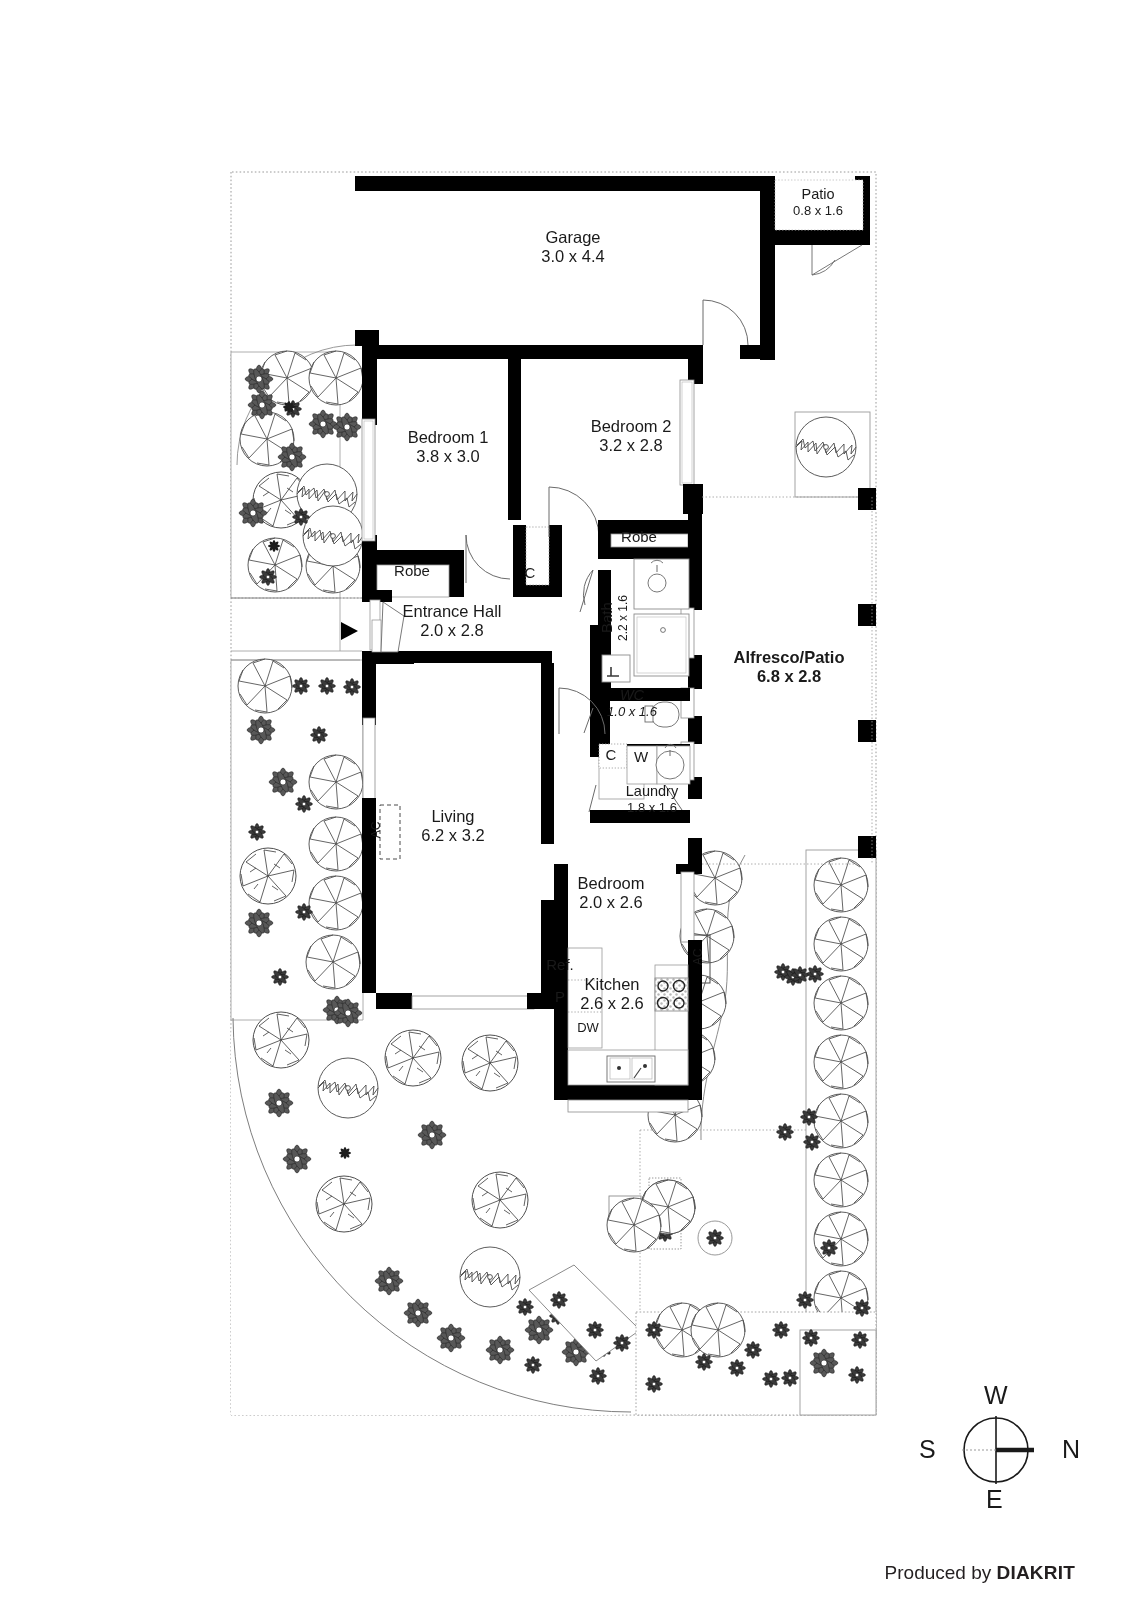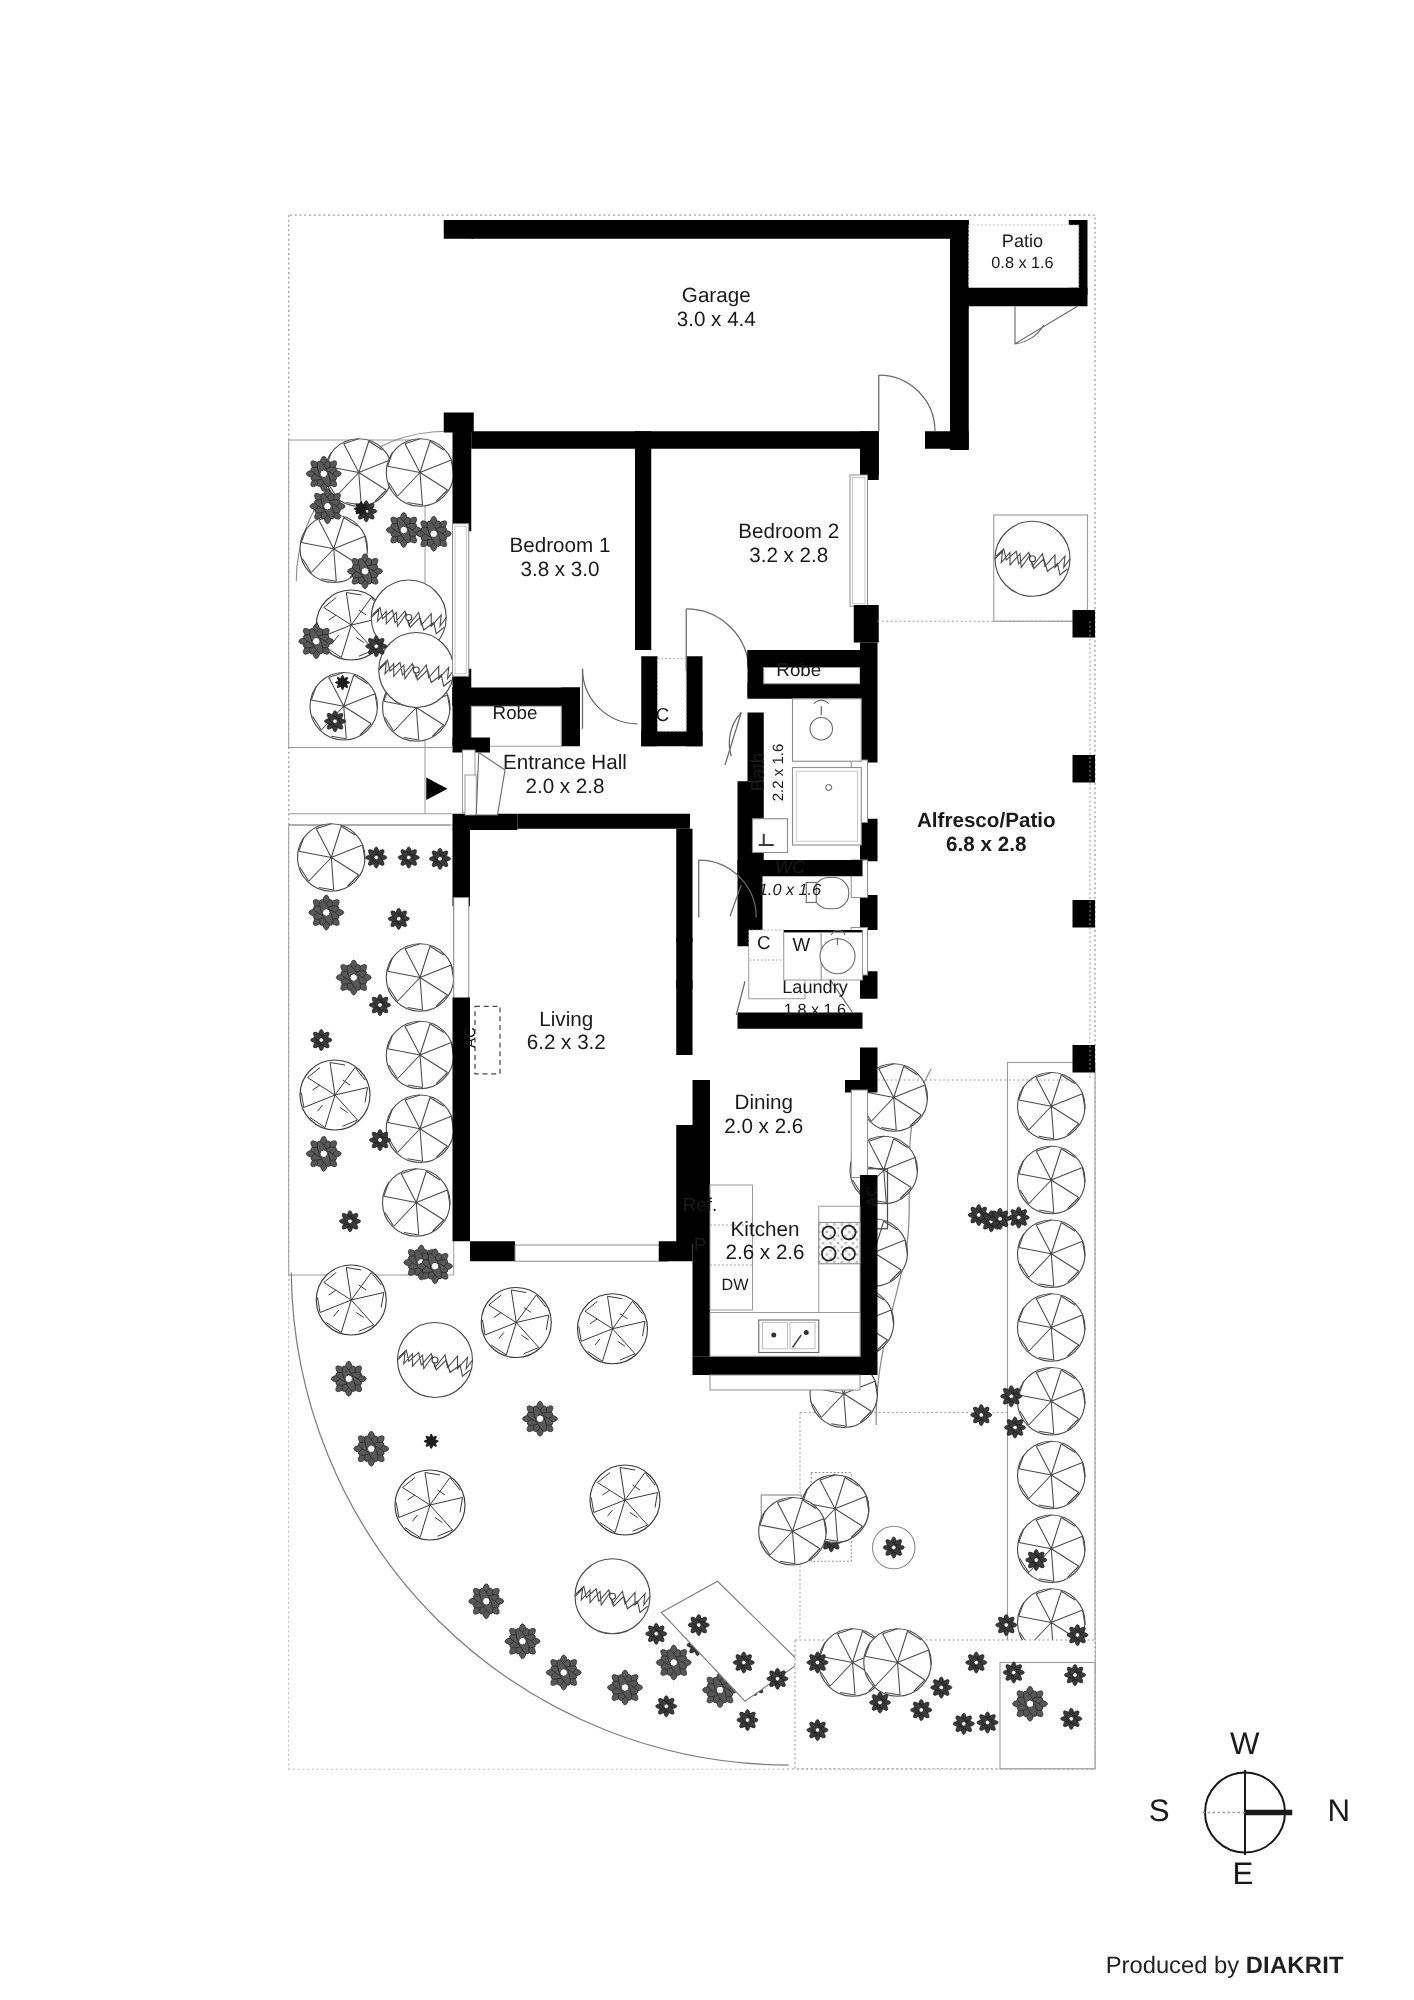--- a/index.html
+++ b/index.html
@@ -486,21 +486,21 @@
       </div>
       <div class="lbl small" style="left: 634px; top: 799px; transform: translate(-50%, -50%); margin-left: 18px;">
         <span class="nm">Laundry</span>
         <span class="dim">1.8 x 1.6</span>
       </div>
       <div class="lbl" style="left: 453px; top: 826px; transform: translate(-50%, -50%);">
         <span class="nm">Living</span>
         <span class="dim">6.2 x 3.2</span>
       </div>
       <div class="lbl" style="left: 611px; top: 893px; transform: translate(-50%, -50%);">
-        <span class="nm">Dining</span>
+        <span class="nm">Bedroom</span>
         <span class="dim">2.0 x 2.6</span>
       </div>
       <div class="lbl" style="left: 612px; top: 994px; transform: translate(-50%, -50%);">
         <span class="nm">Kitchen</span>
         <span class="dim">2.6 x 2.6</span>
       </div>
       <div class="lbl" style="left: 789px; top: 667px; transform: translate(-50%, -50%); font-weight: bold;">
         <span class="nm">Alfresco/Patio</span>
         <span class="dim">6.8 x 2.8</span>
       </div>

